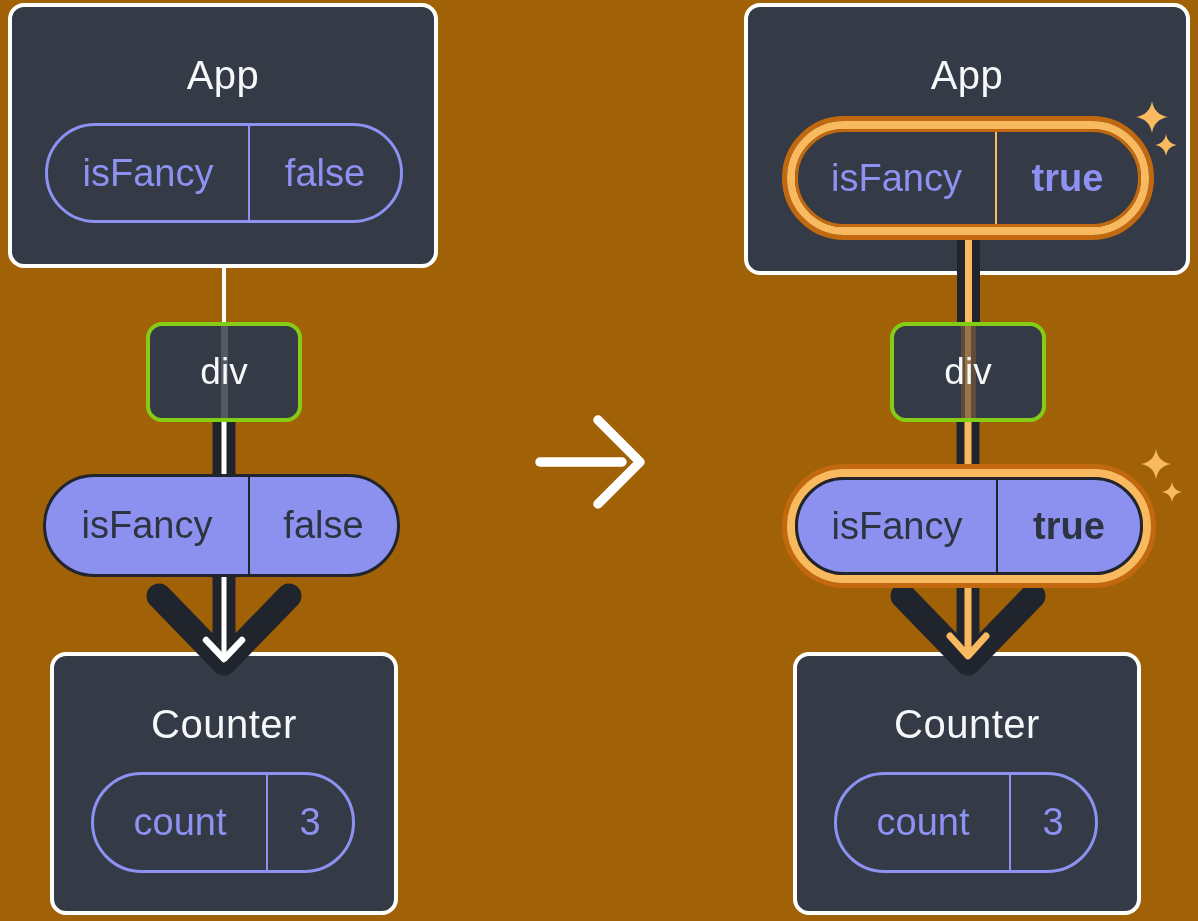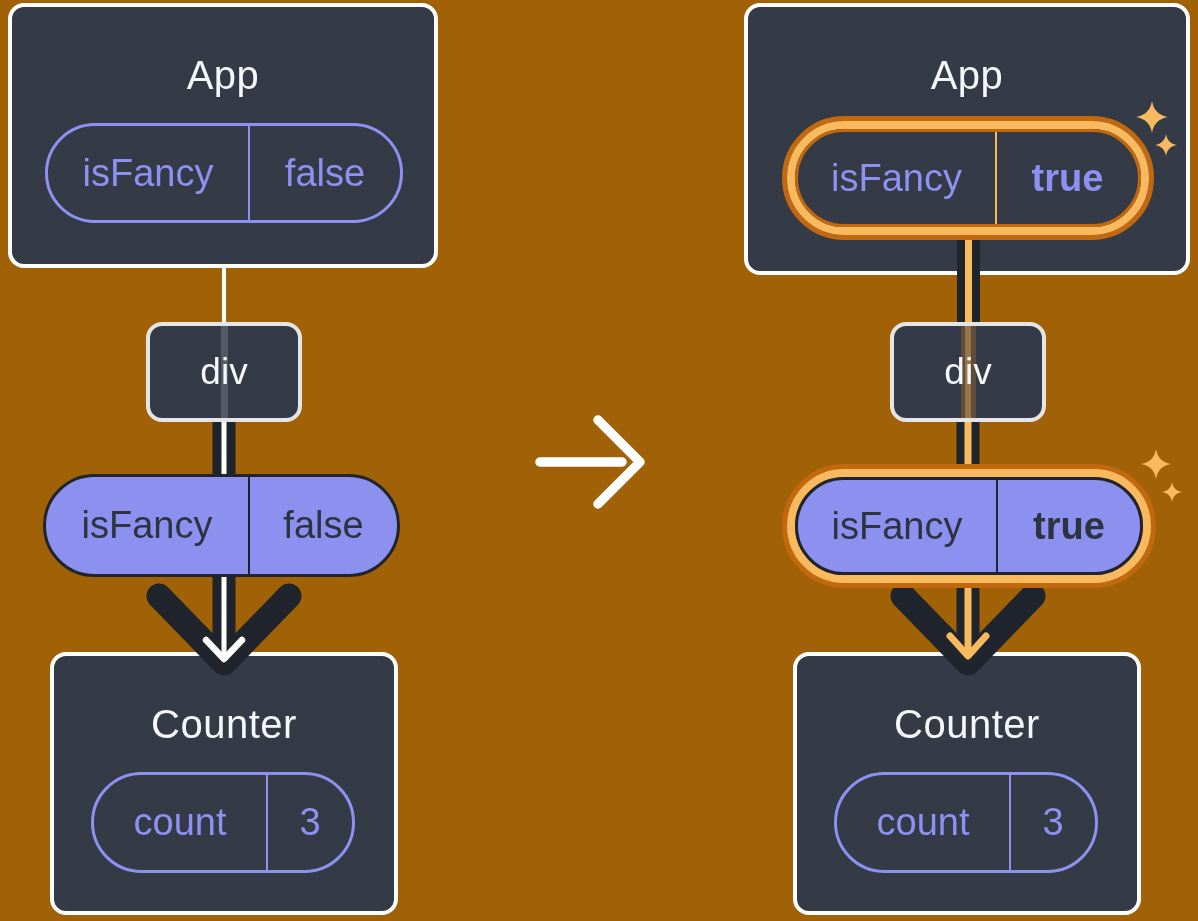--- a/index.html
+++ b/index.html
@@ -23,21 +23,21 @@
     position:absolute; display:flex; align-items:stretch;
     border-radius:60px; font-size:38px;
   }
   .seg { display:flex; align-items:center; justify-content:center; }
   .outline-pill { border:3px solid #8D92F2; color:#8D92F2; }
   .outline-pill .seg-l { border-right:2px solid #8D92F2; }
   .solid-pill { background:#8C91F0; border:3px solid #20242C; color:#2D3340; }
   .solid-pill .seg-l { border-right:2.5px solid #20242C; }
   .divbox {
     position:absolute; background:#343A46;
-    border:4px solid #e5e5e5; border-radius:16px;
+    border:4px solid #84cc16; border-radius:16px;
     display:flex; align-items:center; justify-content:center;
   }
   .divbox .divlabel {
     position:relative; z-index:2; color:#F6F7F9; font-size:37px; font-weight:500;
   }
   .strip { position:absolute; top:0; bottom:0; left:50%; z-index:1; }
   .strip-white { width:7px; margin-left:-3.5px; background:rgba(255,255,255,0.16); }
   .strip-orange { width:15px; margin-left:-7.5px; background:rgba(203,124,40,0.28); }
   .strip-orange-core {
     position:absolute; top:0; bottom:0; left:50%; width:6px; margin-left:-3px;

